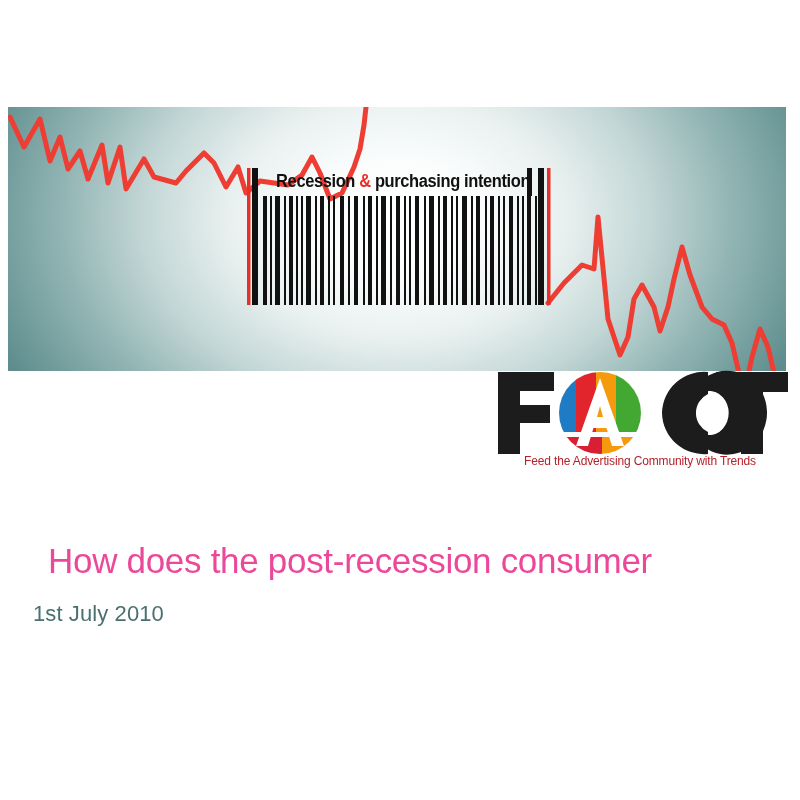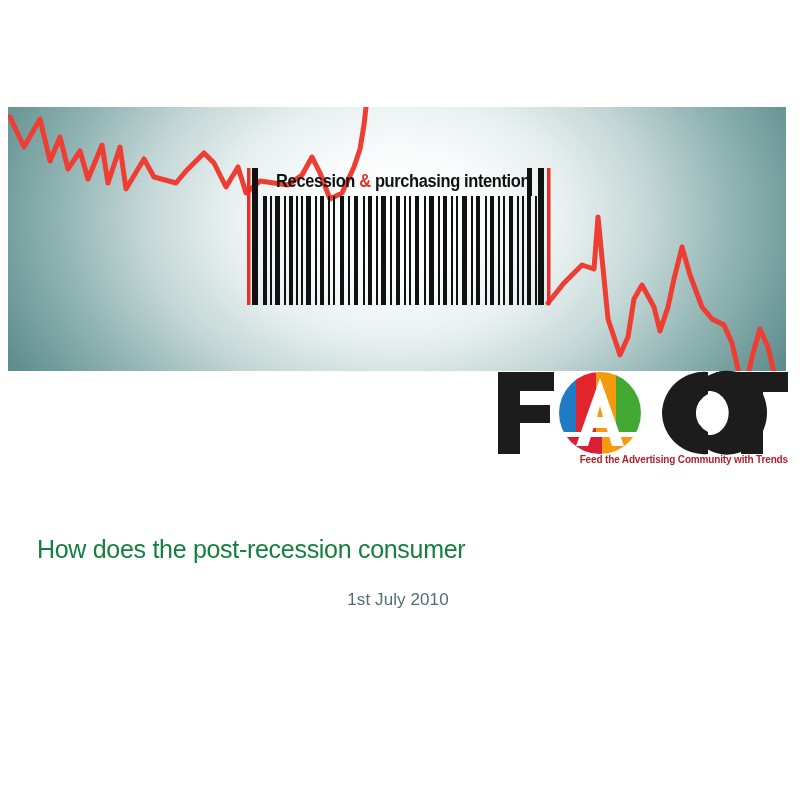--- a/index.html
+++ b/index.html
@@ -97,54 +97,53 @@
     position: absolute;
     left: 0; top: 0;
     width: 296px;
     height: 86px;
   }
   .logo-tagline {
     position: absolute;
     left: 0;
     top: 84px;
     width: 296px;
-    text-align: right;
-    font-family: "Liberation Sans", sans-serif;
-    font-weight: bold;
-    font-size: 10px;
+    text-align: center;
+    font-family: "Liberation Sans", sans-serif;
+    font-weight: normal;
+    font-size: 12px;
     letter-spacing: -0.15px;
     color: #b51f2a;
     white-space: nowrap;
   }
 
   
   .title-block {
     position: absolute;
     left: 33px;
     top: 522px;
     width: 730px;
   }
   .slide-title {
     font-family: "Liberation Sans", sans-serif;
     font-weight: normal;
-    font-size: 25px;
+    font-size: 35px;
     line-height: 45px;
-    color: #15803d;
+    color: #ec4899;
     letter-spacing: -0.3px;
-    margin: 4px;
+    margin: 15px;
   }
   .slide-title .ln { display: block; }
   .slide-date {
     margin-top: 18px;
     font-family: "Liberation Sans", sans-serif;
     font-weight: normal;
-    font-size: 17px;
+    font-size: 22px;
     color: #4a716f;
     letter-spacing: 0.1px;
-    text-align: center;
   }
 </style>
 </head>
 <body>
 
 <div class="slide">
 
   <div class="hero">
 
     <svg class="hero-svg" viewBox="0 0 778 264" preserveAspectRatio="none">

